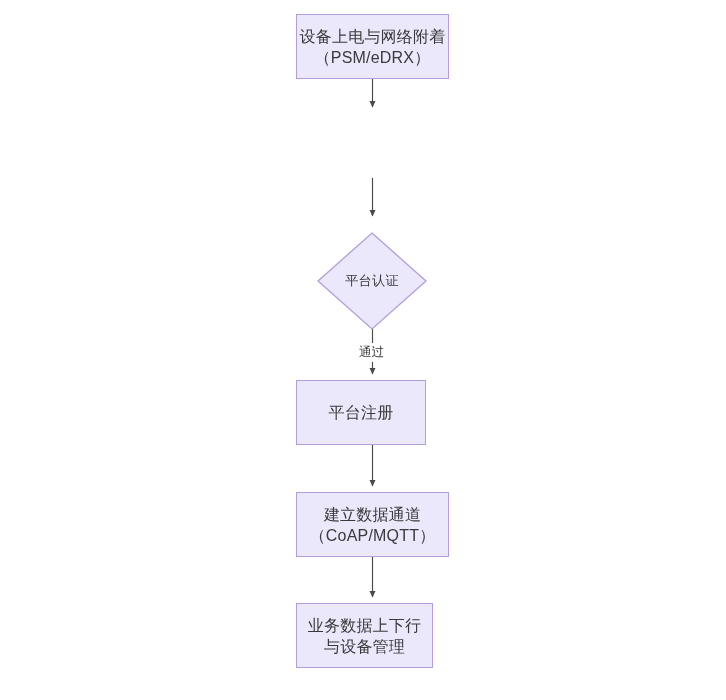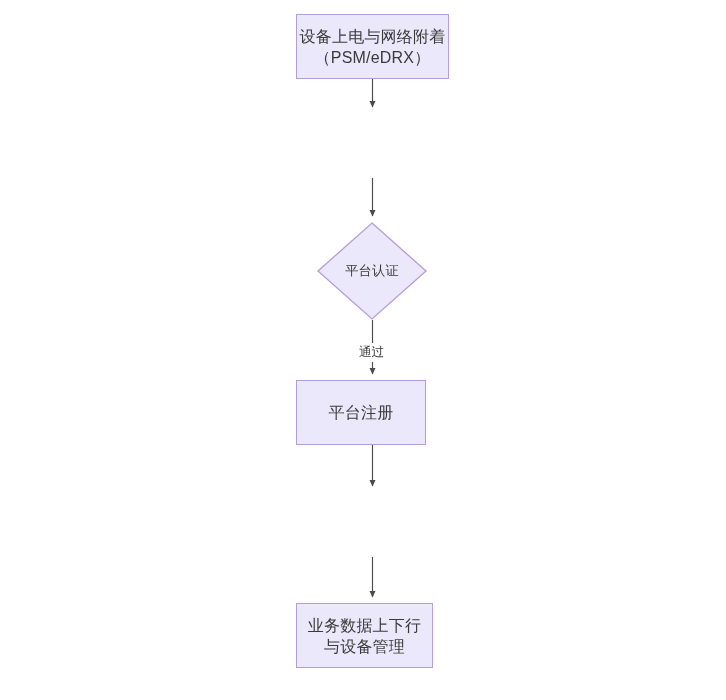--- a/index.html
+++ b/index.html
@@ -119,32 +119,36 @@
 
     <line x1="372.5" y1="557" x2="372.5" y2="597" stroke="#4a4a4a" stroke-width="1.15" marker-end="url(#arrowhead)"></line>
   </svg>
 
   <div class="node" style="left:296px; top:14px; width:153px; height:65px;">
     <span class="line1">设备上电与网络附着</span>
     <span class="line2">（PSM/eDRX）</span>
   </div>
 
 
-  <div class="decision" style="left:317px; top:222px;">
+  <div class="decision" style="left:317px; top:232px;">
     <svg class="diamond-shape" viewBox="0 0 110 98" width="110" height="98">
       <polygon points="55,1 109,49 55,97 1,49" fill="#eae8fa" stroke="#b39ddb" stroke-width="1.3"></polygon>
     </svg>
     <span class="decision-label">平台认证</span>
   </div>
 
   <div class="edge-label" style="left:356px; top:343px;">通过</div>
 
   <div class="node" style="left:296px; top:380px; width:130px; height:65px;">
     <span class="line1">平台注册</span>
   </div>
 
+  <div class="node" style="left:296px; top:492px; width:153px; height:65px;">
+    <span class="line1">建立数据通道</span>
+    <span class="line2">（CoAP/MQTT）</span>
+  </div>
 
   <div class="node" style="left:296px; top:603px; width:137px; height:65px;text-align:center;">
     <span class="line1">业务数据上下行</span>
     <span class="line2">与设备管理</span>
   </div>
 
 </div>
 
 </body></html>

